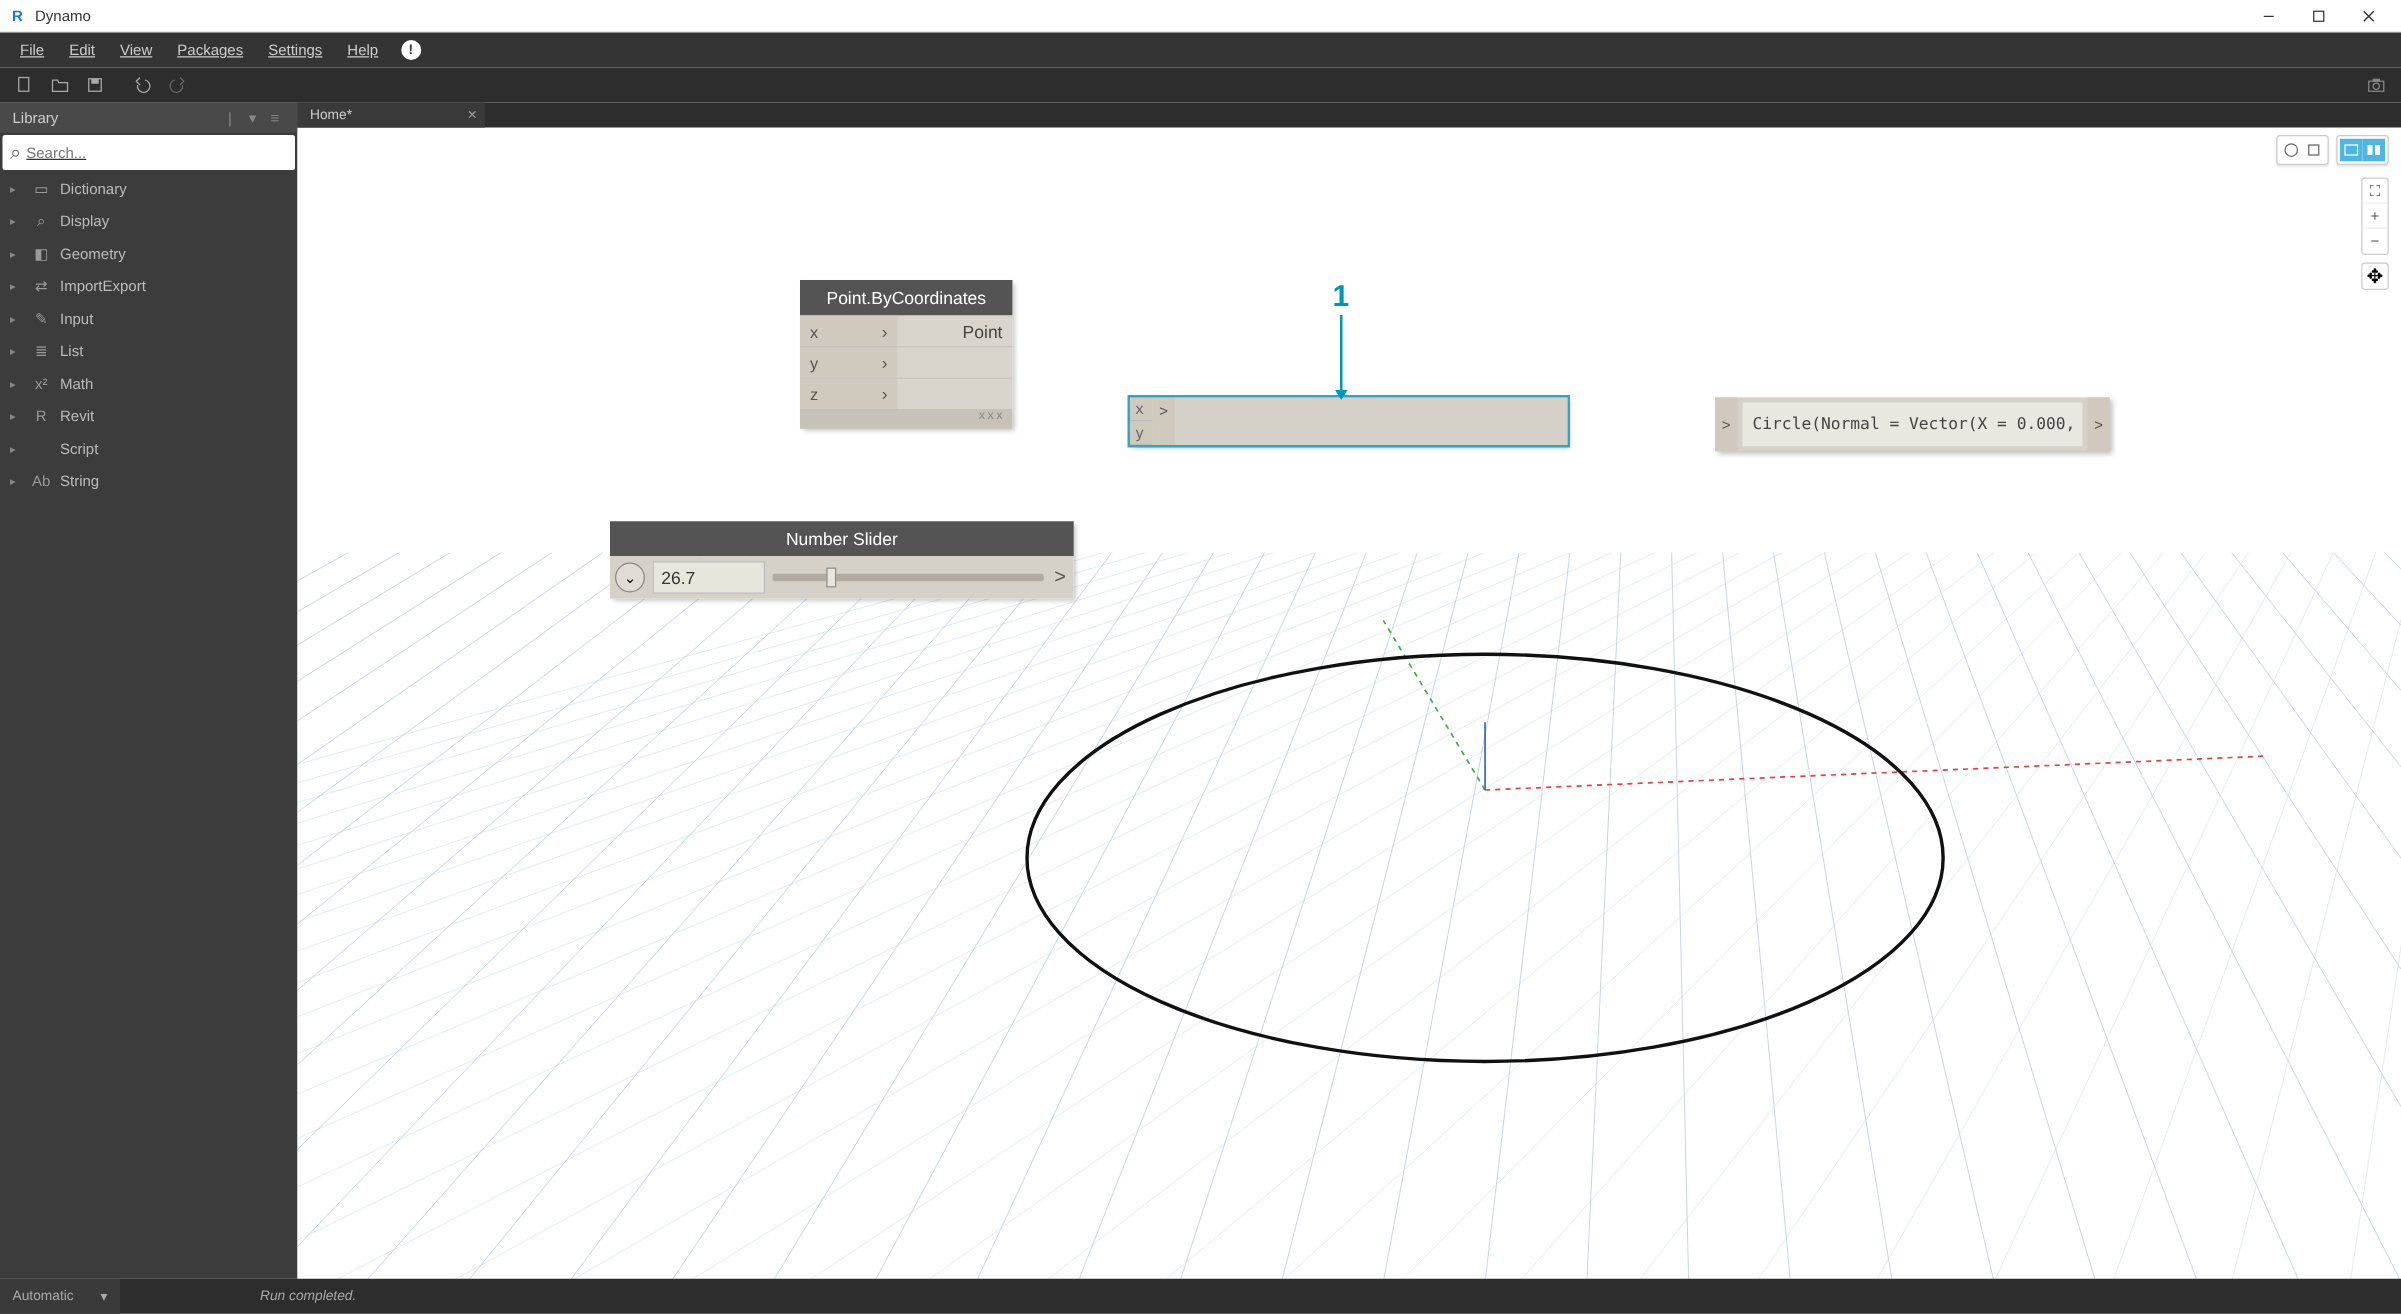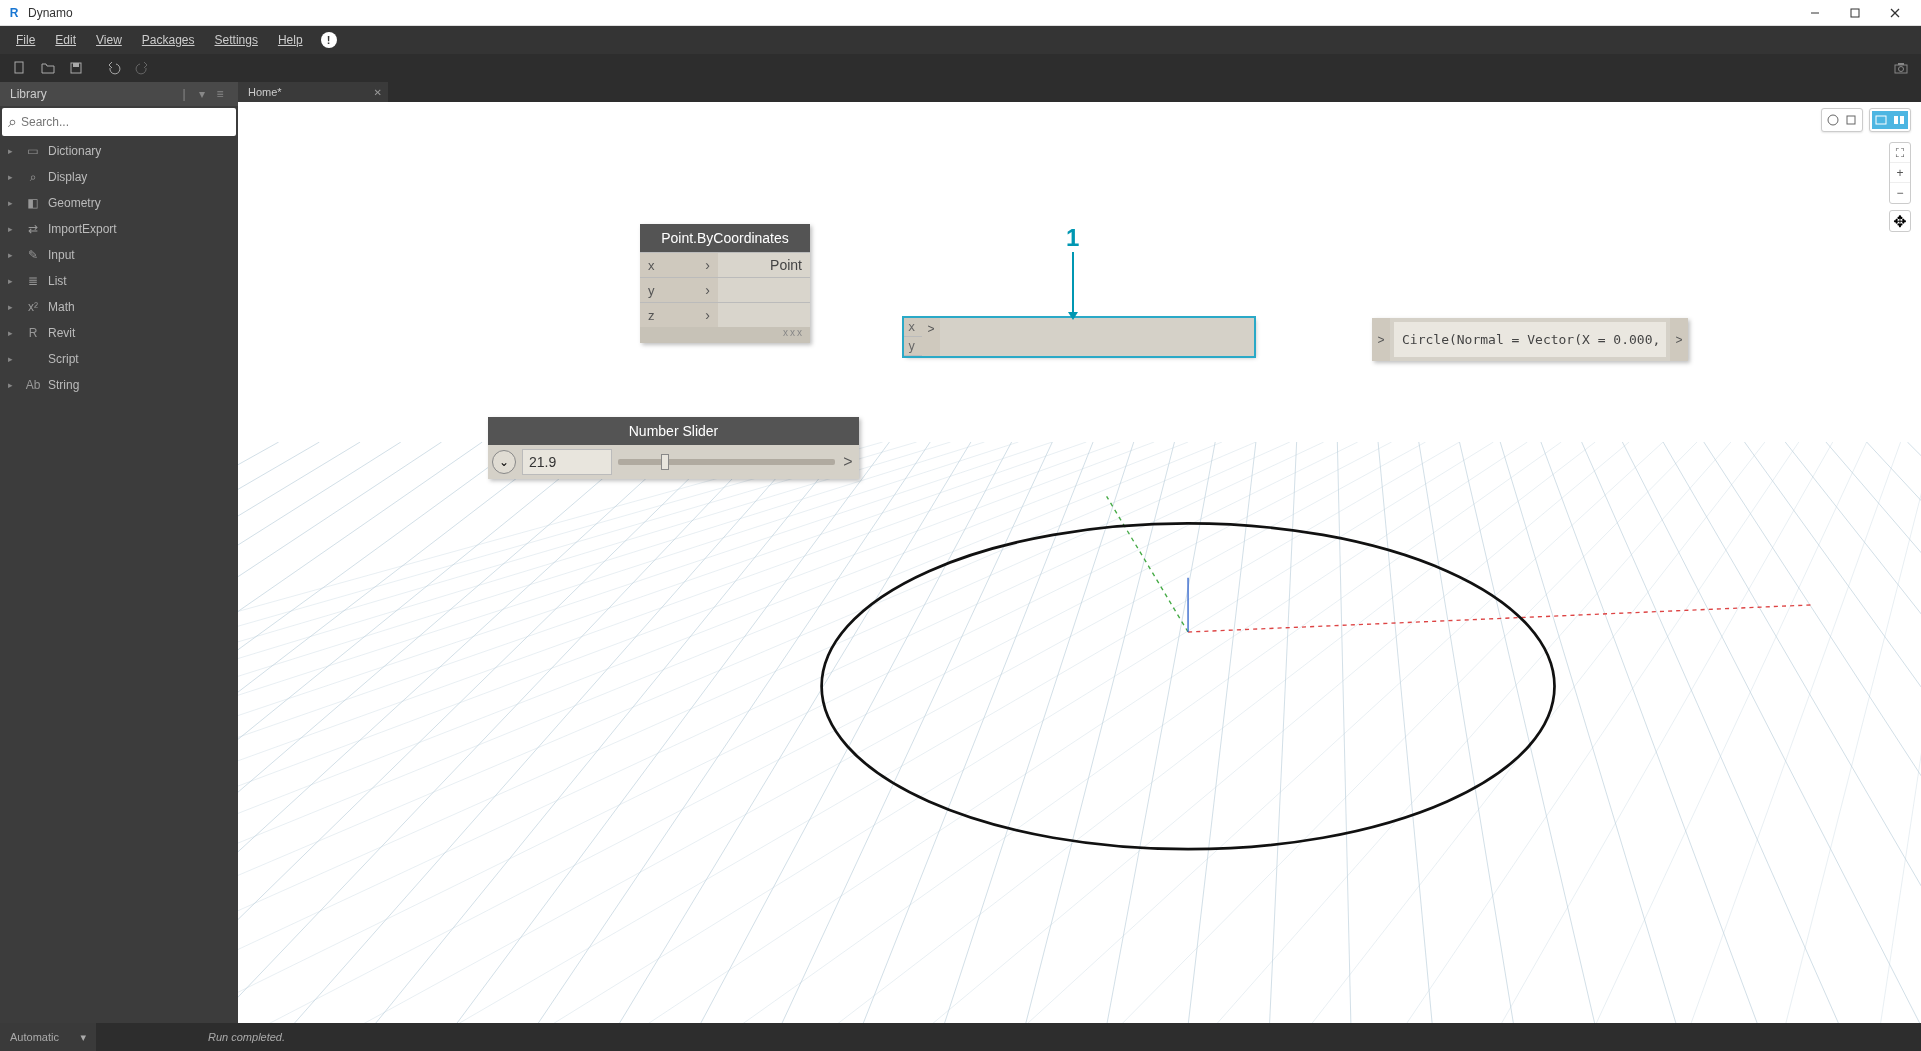--- a/index.html
+++ b/index.html
@@ -25,21 +25,21 @@
 
 
 .main { position: absolute; top: 82px; bottom: 28px; left:0; right:0; display:flex; }
 
 
 .library { width: 238px; background: #3c3c3c; display:flex; flex-direction:column; color:#ccc; }
 .library-header { height: 24px; background:#494949; display:flex; align-items:center; padding:0 10px; font-size:12px; }
 .library-header .spacer{flex:1;}
 .library-header .hicon{width:16px;height:16px;display:flex;align-items:center;justify-content:center;color:#888;margin-left:2px;cursor:pointer;}
 .searchbox { height: 28px; background:#fff; margin:2px 2px; border-radius:2px; display:flex; align-items:center; padding:0 6px; }
-.searchbox input { border:none; outline:none; flex:1; font-size:12px; background:transparent; color:#333; }
+.searchbox input { border:none; outline:none; flex:1; font-size:12px; background:transparent; color:#333;text-decoration:underline; }
 .searchbox .sicon{color:#666;margin-right:4px;}
 .libitem { height:26px; display:flex; align-items:center; padding:0 8px; font-size:12px; cursor:pointer; color:#bbb; }
 .libitem .arrow{width:10px;color:#888;font-size:9px;margin-right:6px;}
 .libitem .licon{width:18px;display:flex;align-items:center;justify-content:center;margin-right:6px;color:#999;}
 
 
 .tabbar { position:absolute; top:82px; left:238px; right:0; height:20px; background:#2d2d2d; display:flex; align-items:stretch; z-index:5;}
 .tab { background:#3a3a3a; color:#ccc; font-size:11px; padding:0 24px 0 10px; display:flex; align-items:center; position:relative; min-width:150px; }
 .tab .close{position:absolute;right:6px;color:#999;font-size:10px;cursor:pointer;}
 
@@ -485,21 +485,21 @@
         <div class="footer">xxx</div>
       </div>
     </div>
 
     <div class="node slidenode">
       <div class="node-header">Number Slider</div>
       <div class="body">
         <div class="expand">
             <span style="font-size:12px">⌄</span>
           </div>
-        <div class="val">21.9</div>
+        <div class="val">26.7</div>
         <div class="track">
             <div class="thumb"></div>
           </div>
         <div class="outport">&gt;</div>
       </div>
     </div>
 
     <div class="node codenode selected">
       <div class="body">
         <div class="inports">

